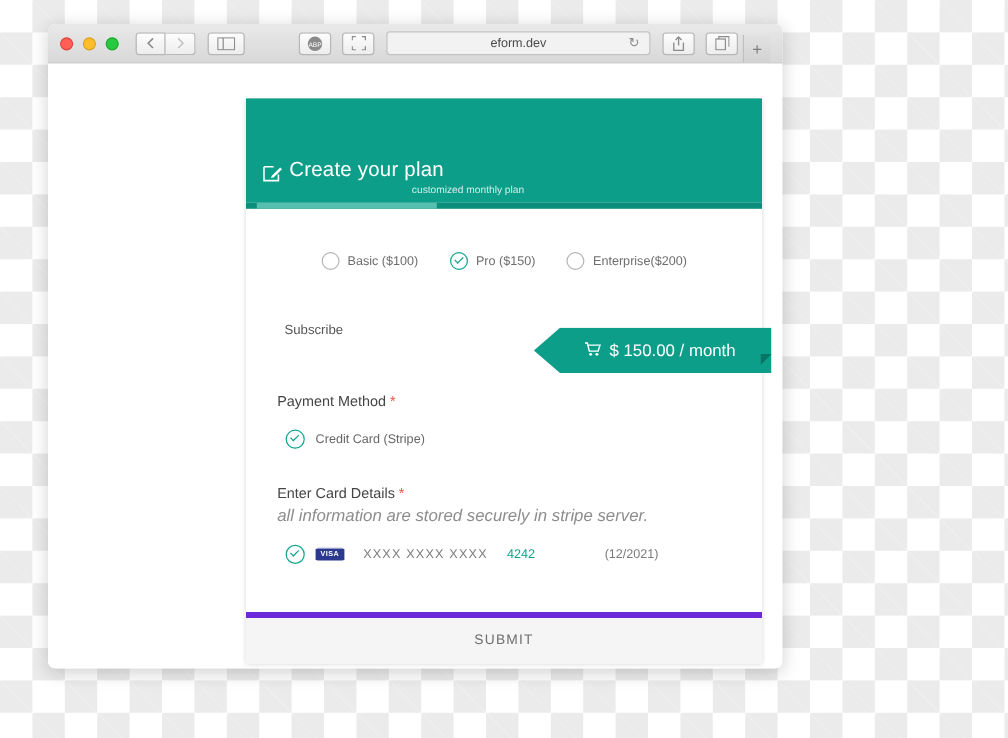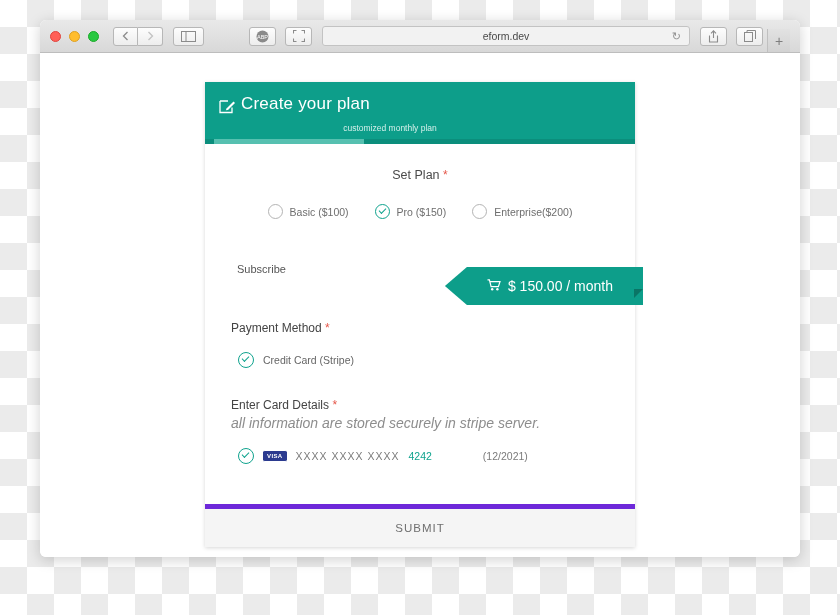--- a/index.html
+++ b/index.html
@@ -17,21 +17,21 @@
     background-size: 54px 54px;
     background-position: 0 0, 27px 27px;
     overflow: hidden;
   }
 
   
   .browser-window {
     position: absolute;
     left: 40px;
     top: 20px;
-    width: 760px;
+    width: 612px;
     height: 537px;
     background: #ffffff;
     border-radius: 6px;
     box-shadow: 0 3px 14px rgba(0,0,0,0.18);
     overflow: hidden;
   }
   .titlebar {
     position: relative;
     height: 33px;
     background: linear-gradient(to bottom, #e9e9e9, #d8d8d8);
@@ -131,32 +131,33 @@
     background: #0d9e8a;
     padding: 12px 14px 6px 14px;
     position: relative;
   }
   .card-header-title {
     display: flex;
     align-items: flex-end;
     color: #ffffff;
     font-size: 17px;
     letter-spacing: 0.2px;
+    margin-top: 38px;
   }
   .pencil-icon {
     width: 17px; height: 15px;
     margin-right: 5px;
     position: relative;
     flex: none;
   }
   .card-subtitle {
     text-align: center;
     color: #d3efea;
     font-size: 8.5px;
-    margin-top: 9px;
+    margin-top: 1px;
     margin-right: 60px;
   }
   .header-progress-track {
     height: 5px;
     background: #0b8e7c;
     position: relative;
   }
   .header-progress-fill {
     position: absolute;
     left: 9px;
@@ -269,21 +270,21 @@
     margin-top: 17px;
     font-size: 10.5px;
     color: #666666;
     padding-left: 7px;
   }
   .option-row .radio-circle { width: 16px; height: 16px; }
 
   .card-line {
     display: flex;
     align-items: center;
-    gap: 9px;
+    gap: 16px;
     font-size: 10.5px;
     justify-content: space-between;
   }
   .visa-badge {
     background: #2b3a8f;
     color: #ffffff;
     font-size: 6px;
     font-weight: bold;
     letter-spacing: 0.4px;
     padding: 2px 4px;
@@ -408,24 +409,20 @@
         </div>
         <div class="card-subtitle">customized monthly plan</div>
       </div>
 
       <div class="header-progress-track">
         <div class="header-progress-fill"></div>
       </div>
 
       <div class="card-body">
 
-        <div class="section-title-center">
-          <span>Set Plan</span>
-          <span class="req">*</span>
-        </div>
 
         <div class="radio-row">
           <div class="radio-item">
             <span class="radio-circle"></span>
             <span>Basic ($100)</span>
           </div>
           <div class="radio-item">
             <span class="radio-circle checked"></span>
             <span>Pro ($150)</span>
           </div>

